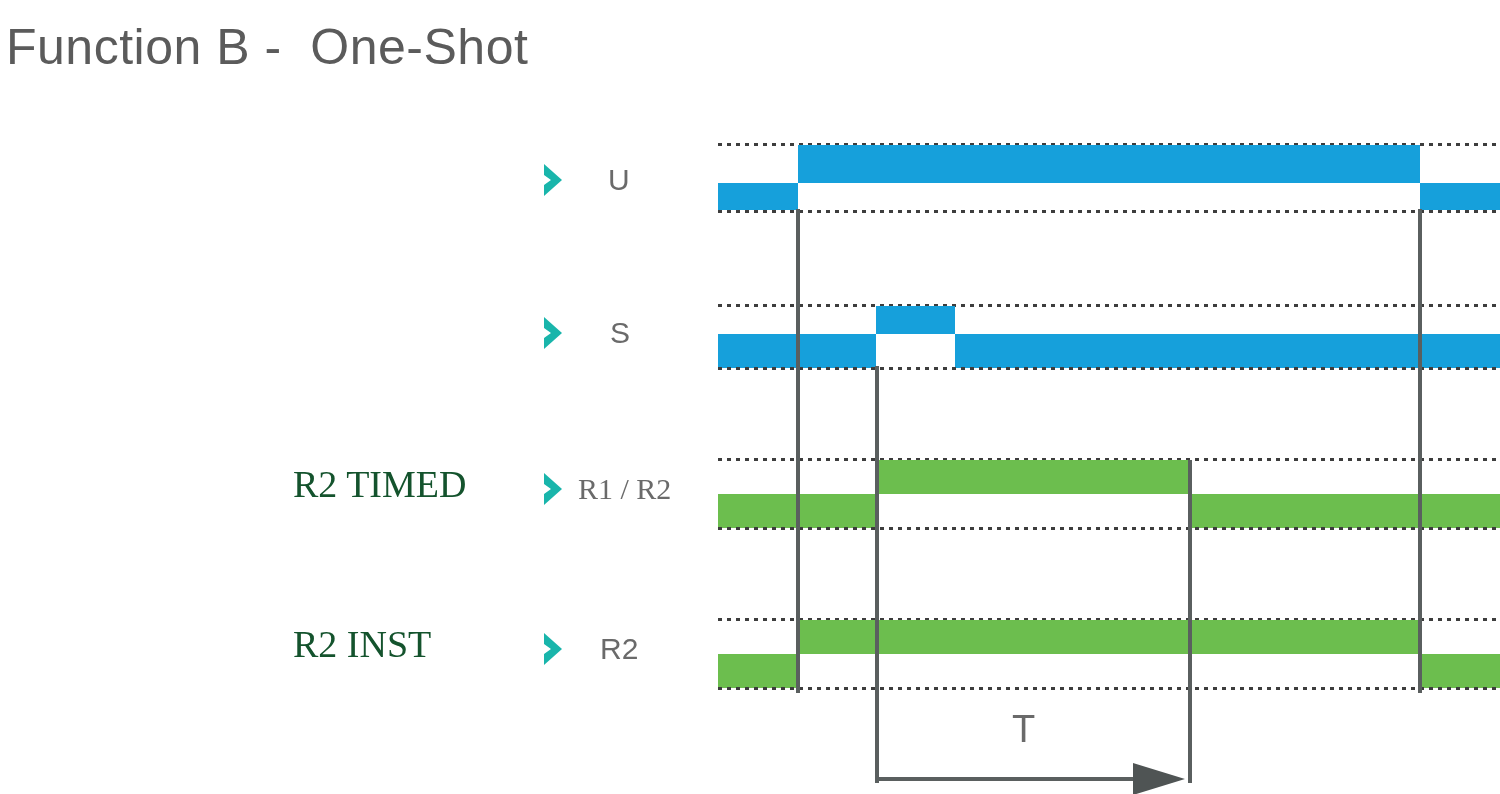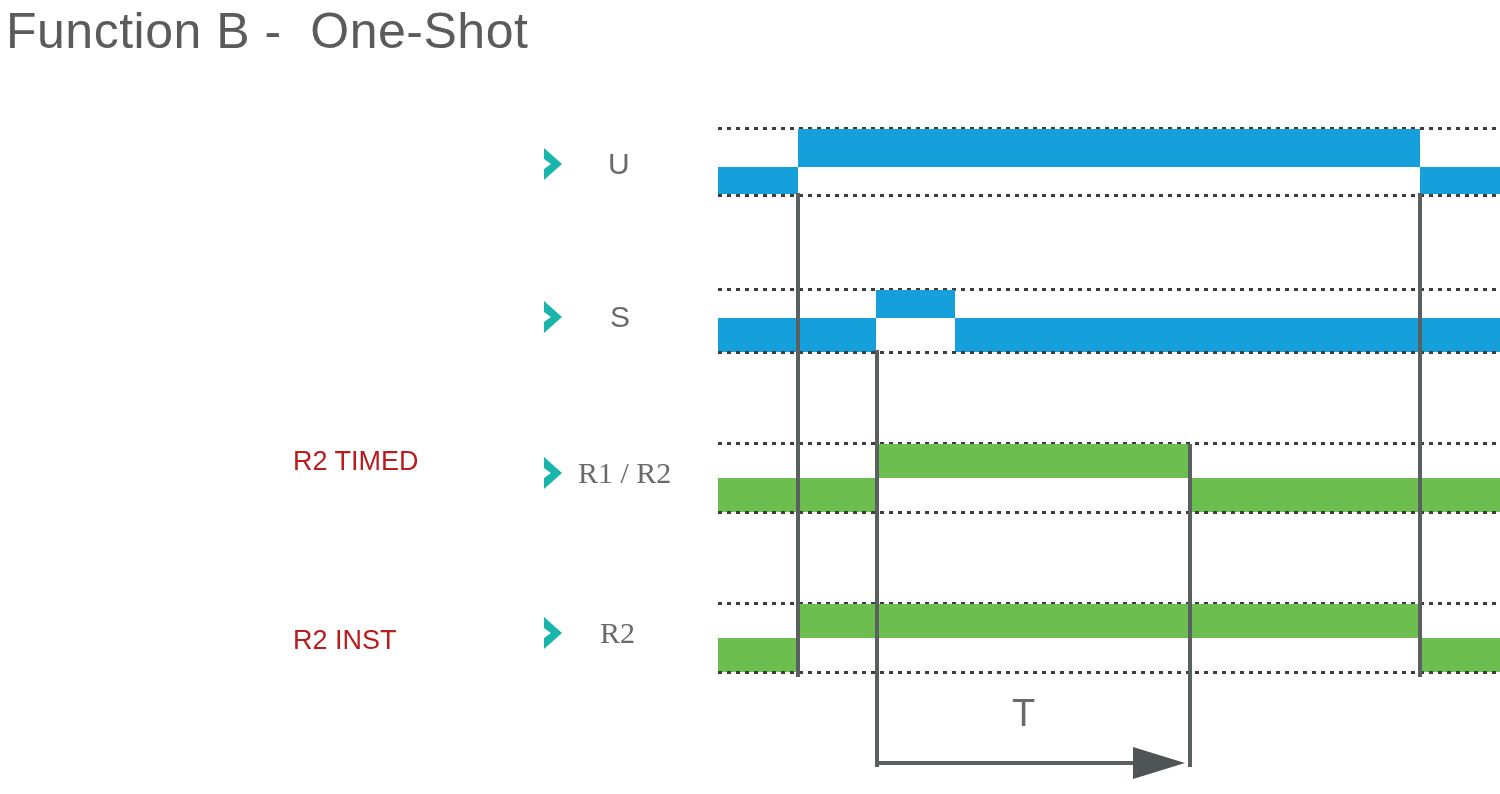--- a/index.html
+++ b/index.html
@@ -3,39 +3,40 @@
 <meta charset="utf-8">
 <style>
   html,body{margin:0;padding:0;}
   body{
     width:1500px;height:794px;
     background:#ffffff;
     font-family:"Liberation Sans", sans-serif;
     position:relative;
     overflow:hidden;
   }
-  #stage{position:absolute;left:0;top:0;width:1500px;height:750px;}
+  #stage{position:absolute;left:0;top:16px;width:1500px;height:750px;}
 
   
   #title{
     position:absolute;left:6px;top:2px;
     font-size:50px;
     color:#5b5b5b;
     letter-spacing:0.5px;
     white-space:pre;
     font-weight:400;
   }
 
   
   .left-label{
     position:absolute;
-    color:#b91c1c;
-    font-size:27px;
+    color:#14532d;
+    font-size:38px;
     white-space:nowrap;
     font-weight:400;
+    font-family:Liberation Serif, serif;
   }
 
   
   .sig-name{
     position:absolute;
     color:#6a6a6a;
     font-size:30px;
     white-space:nowrap;
     font-weight:400;
   }
@@ -76,21 +77,21 @@
   }
 </style>
 </head>
 <body>
 
 <div id="stage">
 
   <div id="title">Function B -  One-Shot</div>
 
   <div class="left-label" style="left:293px;top:446px;">R2 TIMED</div>
-  <div class="left-label" style="left:293px;top:606px;margin-top:19px;">R2 INST</div>
+  <div class="left-label" style="left:293px;top:606px;">R2 INST</div>
 
   <span class="chev" style="left:542px;top:147px;">
     <svg viewBox="0 0 22 34" width="22" height="34" aria-hidden="true">
       <path d="M2,1 L20,17 L2,33 L2,22 L9,17 L2,12 Z" fill="#19b5ab"></path>
     </svg>
   </span>
   <div class="sig-name" style="left:608px;top:147px;">U</div>
 
   <span class="chev" style="left:542px;top:300px;">
     <svg viewBox="0 0 22 34" width="22" height="34" aria-hidden="true">
@@ -104,21 +105,21 @@
       <path d="M2,1 L20,17 L2,33 L2,22 L9,17 L2,12 Z" fill="#19b5ab"></path>
     </svg>
   </span>
   <div class="sig-name" style="left:578px;top:456px;font-family:Liberation Serif, serif;">R1 / R2</div>
 
   <span class="chev" style="left:542px;top:616px;">
     <svg viewBox="0 0 22 34" width="22" height="34" aria-hidden="true">
       <path d="M2,1 L20,17 L2,33 L2,22 L9,17 L2,12 Z" fill="#19b5ab"></path>
     </svg>
   </span>
-  <div class="sig-name" style="left:600px;top:616px;font-family:Liberation Serif, serif;">R2</div>
+  <div class="sig-name" style="left:600px;top:616px;">R2</div>
 
   <div id="plot">
 
     <div class="row">
       <div class="dotline" style="top:12px;"></div>
 
       <div class="band blue" style="left:80px;top:14px;width:622px;height:38px;"></div>
 
       <div class="band blue" style="left:0px;top:52px;width:80px;height:27px;"></div>
       <div class="band blue" style="left:702px;top:52px;width:80px;height:27px;"></div>

